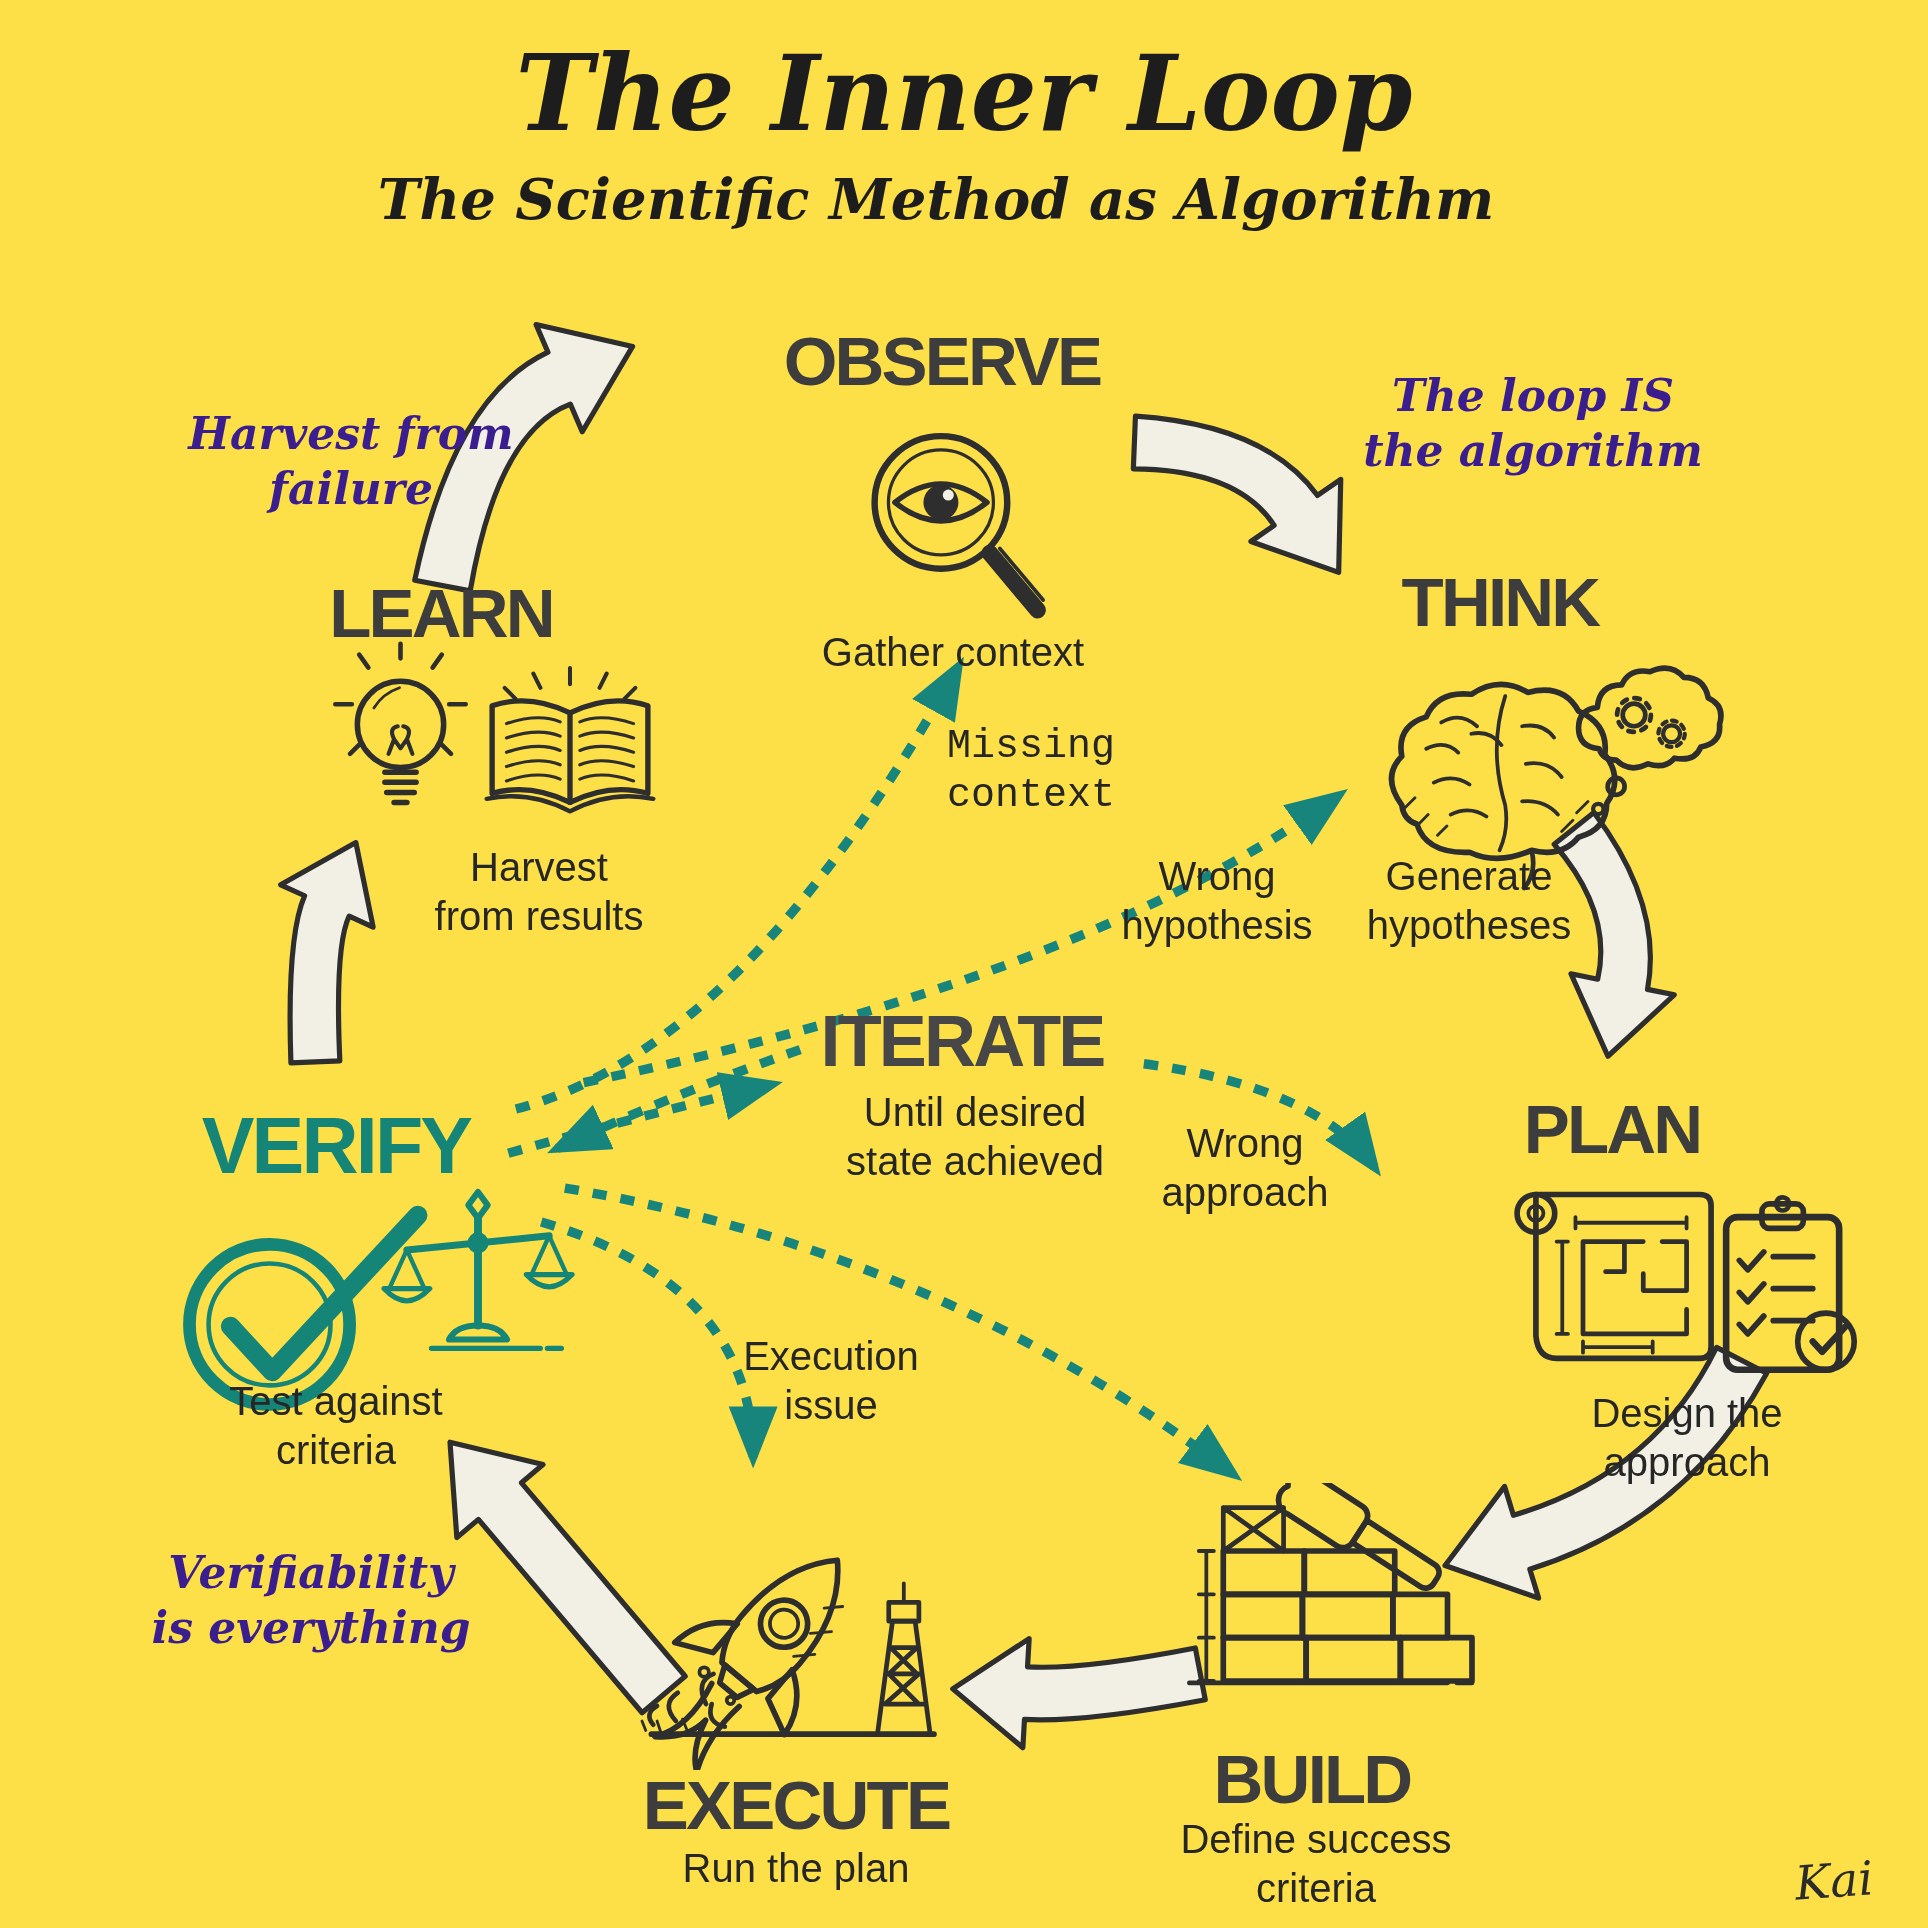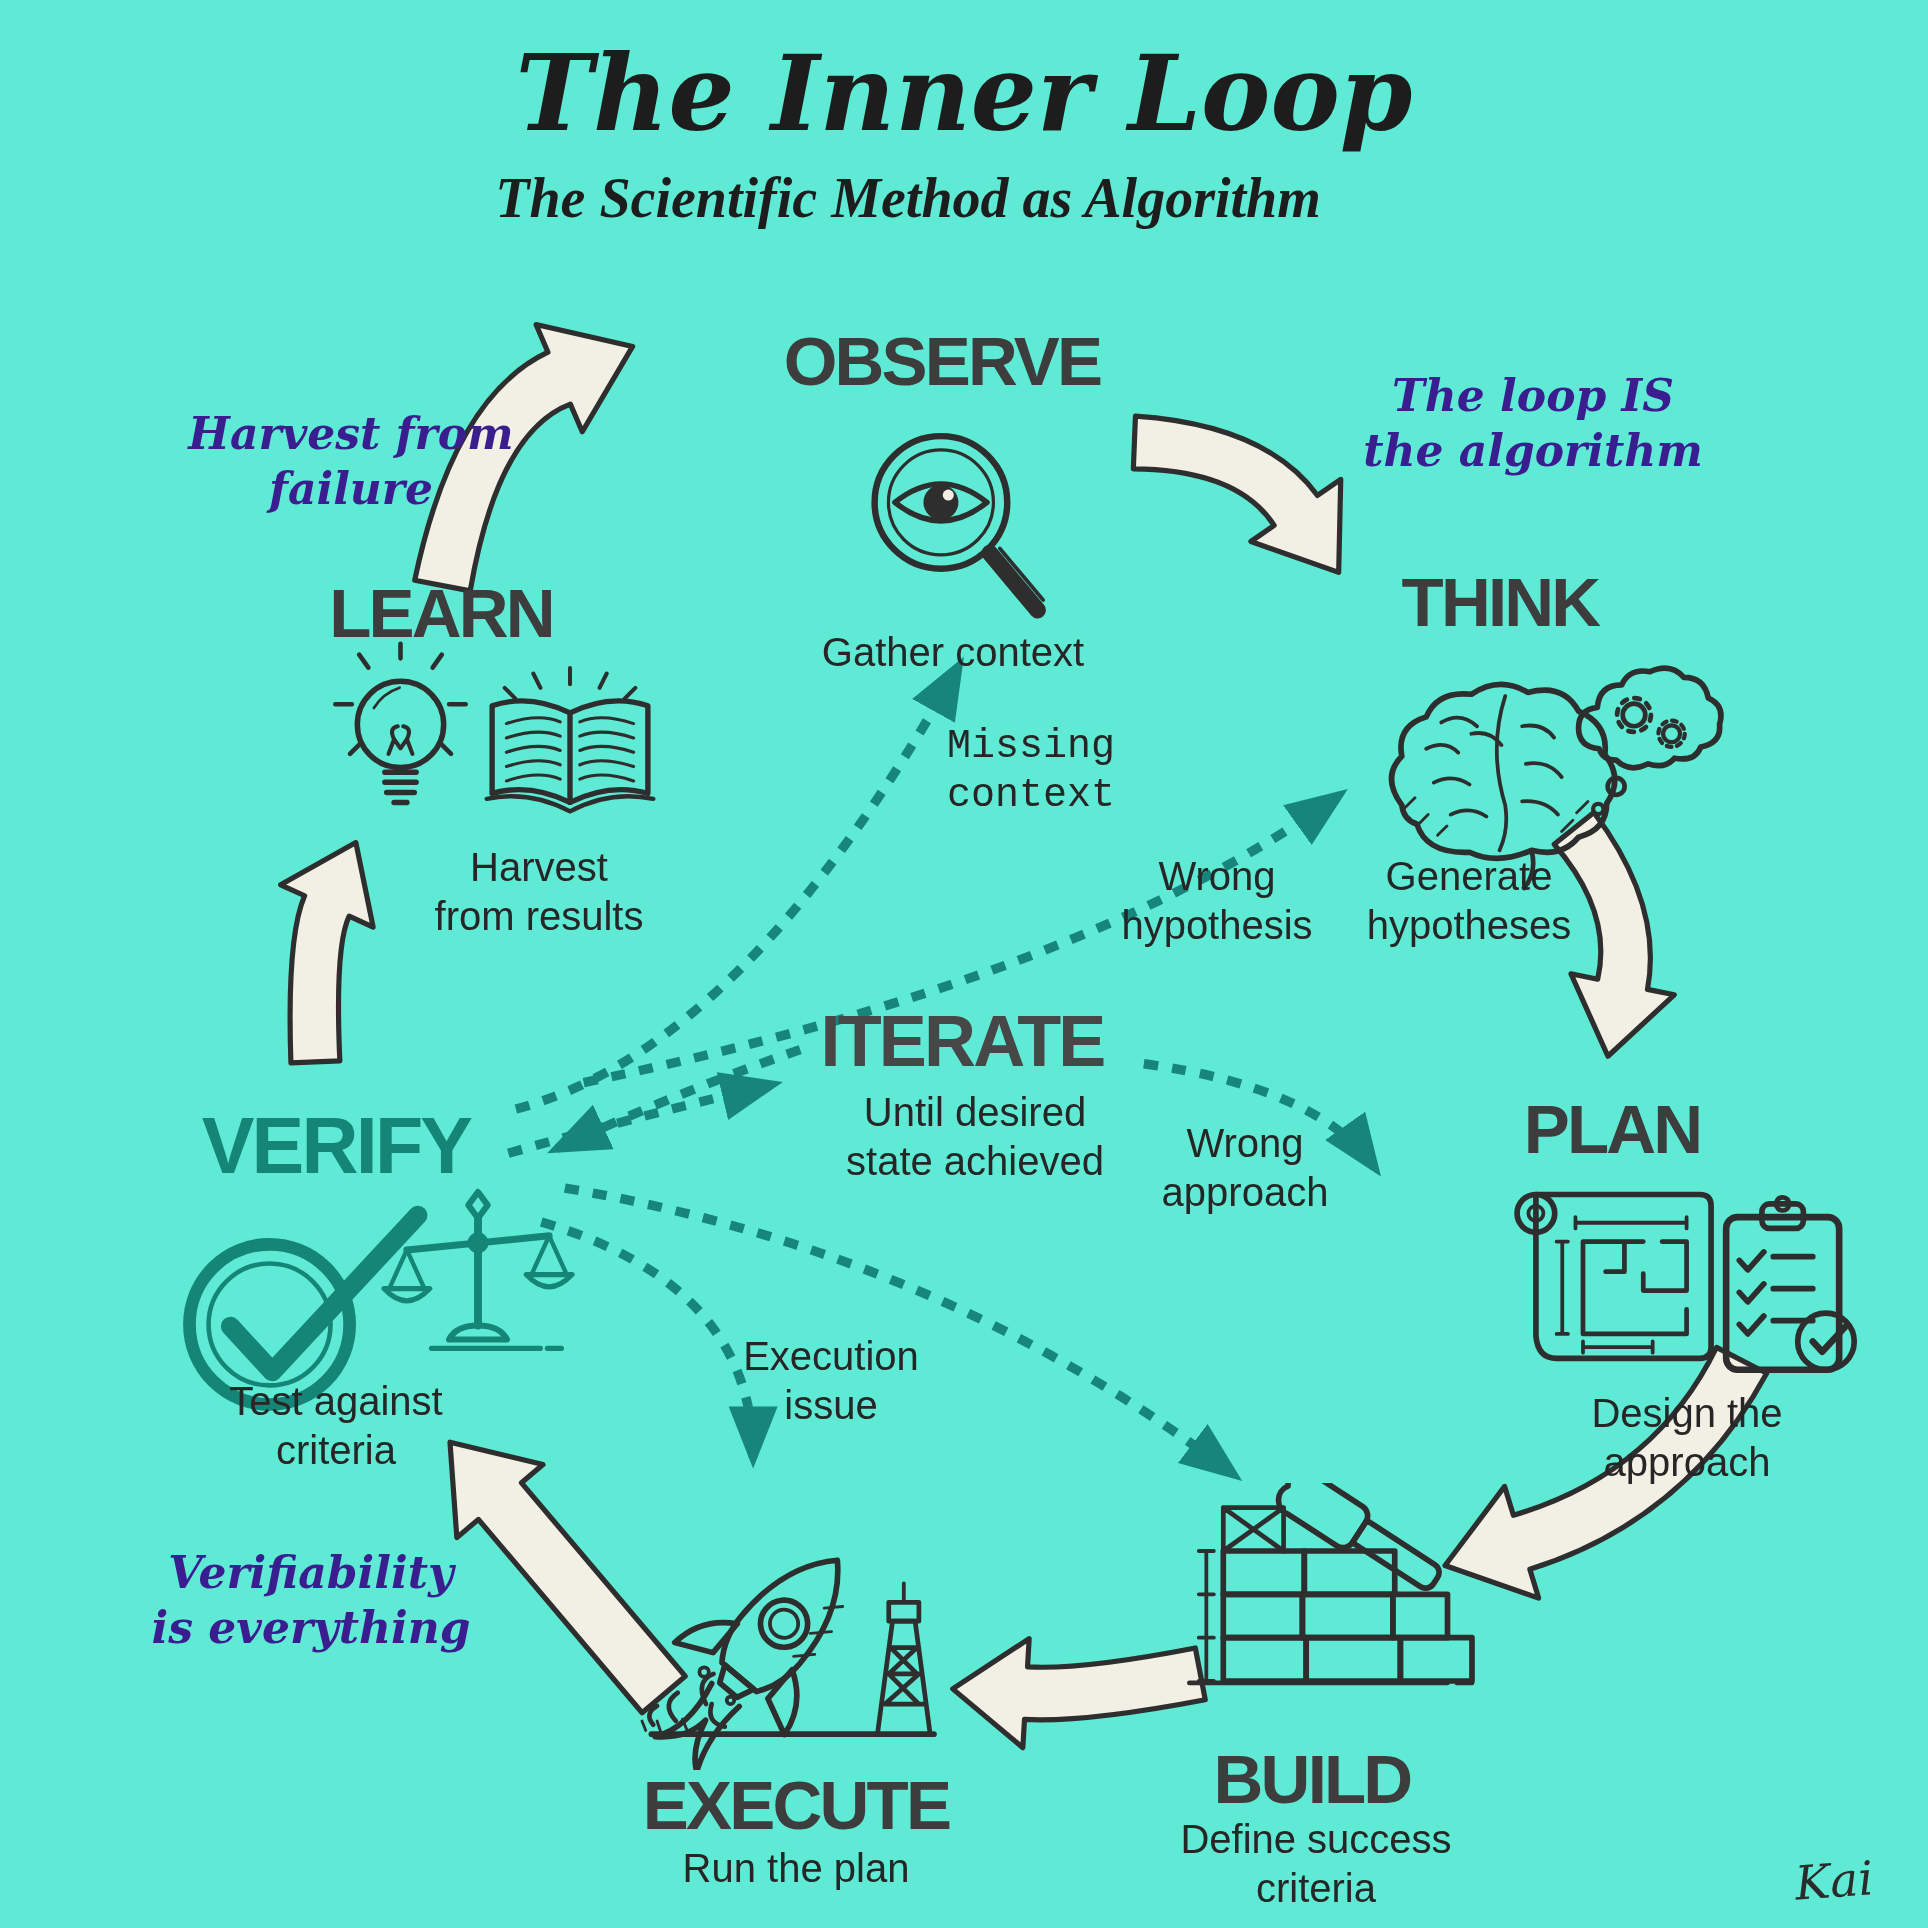--- a/index.html
+++ b/index.html
@@ -1,16 +1,16 @@
 <!DOCTYPE html>
 <html style="font-size:15px"><head>
 <meta charset="utf-8">
 <style>
   html,body{margin:0;padding:0;background:#f2efe5;}
-  .canvas{position:relative;width:1928px;height:1928px;background:#5eead4;overflow:hidden;
+  .canvas{position:relative;width:1928px;height:1928px;background:#fde047;overflow:hidden;
           font-family:"Liberation Sans",sans-serif;color:#2e2e2e;}
   #flow{position:absolute;left:0;top:0;}
   .abs{position:absolute;transform:translateX(-50%);text-align:center;}
   .title{font-family:"DejaVu Serif",serif;font-style:italic;font-weight:700;font-size:104px;
          color:#1d1d1d;white-space:nowrap;}
   .subtitle{font-family:"DejaVu Serif",serif;font-style:italic;font-weight:700;font-size:56px;
          color:#1d1d1d;white-space:nowrap;}
   .stage{font-weight:700;font-size:69px;letter-spacing:-2.8px;color:#3d3d3d;white-space:nowrap;}
   .stage.teal{color:#158578;font-size:79px;}
   .stage.iter{font-size:72px;color:#474747;}
@@ -47,21 +47,21 @@
       <path d="M548,1178 Q790,1115 1018,708" fill="none" stroke="#17857b" stroke-width="10" stroke-dasharray="15 15" marker-end="url(#tealhead)"></path>
       <path d="M620,1150 Q1150,1040 1422,845" fill="none" stroke="#17857b" stroke-width="10" stroke-dasharray="15 15" marker-end="url(#tealhead)"></path>
       <path d="M1215,1130 Q1400,1155 1460,1240" fill="none" stroke="#17857b" stroke-width="10" stroke-dasharray="15 15" marker-end="url(#tealhead)"></path>
       <path d="M575,1298 Q800,1365 800,1548" fill="none" stroke="#17857b" stroke-width="10" stroke-dasharray="15 15" marker-end="url(#tealhead)"></path>
       <path d="M600,1262 Q1000,1330 1310,1566" fill="none" stroke="#17857b" stroke-width="10" stroke-dasharray="15 15" marker-end="url(#tealhead)"></path>
       <path d="M540,1225 Q680,1185 820,1152" fill="none" stroke="#17857b" stroke-width="10" stroke-dasharray="15 15" marker-end="url(#tealhead)"></path>
       <path d="M850,1115 Q720,1160 592,1220" fill="none" stroke="#17857b" stroke-width="10" stroke-dasharray="15 15" marker-end="url(#tealhead)"></path>
     </svg>
 
   <div class="abs title" style="left:964px;top:32px;">The Inner Loop</div>
-  <div class="abs subtitle" style="left:908px;top:166px;font-family:Liberation Serif, serif;">The Scientific Method as Algorithm</div>
+  <div class="abs subtitle" style="left:936px;top:166px;">The Scientific Method as Algorithm</div>
 
   <div class="abs stage" style="left:942px;top:322px;">OBSERVE</div>
   <svg class="icon" style="left:847px;top:414px;" width="221" height="221" viewBox="0 0 240 240">
     <circle class="ink" cx="102" cy="96" r="72" stroke-width="7"></circle>
     <circle class="ink" cx="102" cy="96" r="57" stroke-width="3.5"></circle>
     <path class="ink" d="M52 96 Q102 56 152 96 Q102 136 52 96 Z" stroke-width="6"></path>
     <circle cx="102" cy="96" r="19" fill="#2e2e2e"></circle>
     <circle cx="110" cy="88" r="6" fill="#f2efe5"></circle>
     <path class="ink" d="M155 151 L207 213" stroke-width="18"></path>
     <path class="ink" d="M166 146 L213 202" stroke-width="4"></path>

